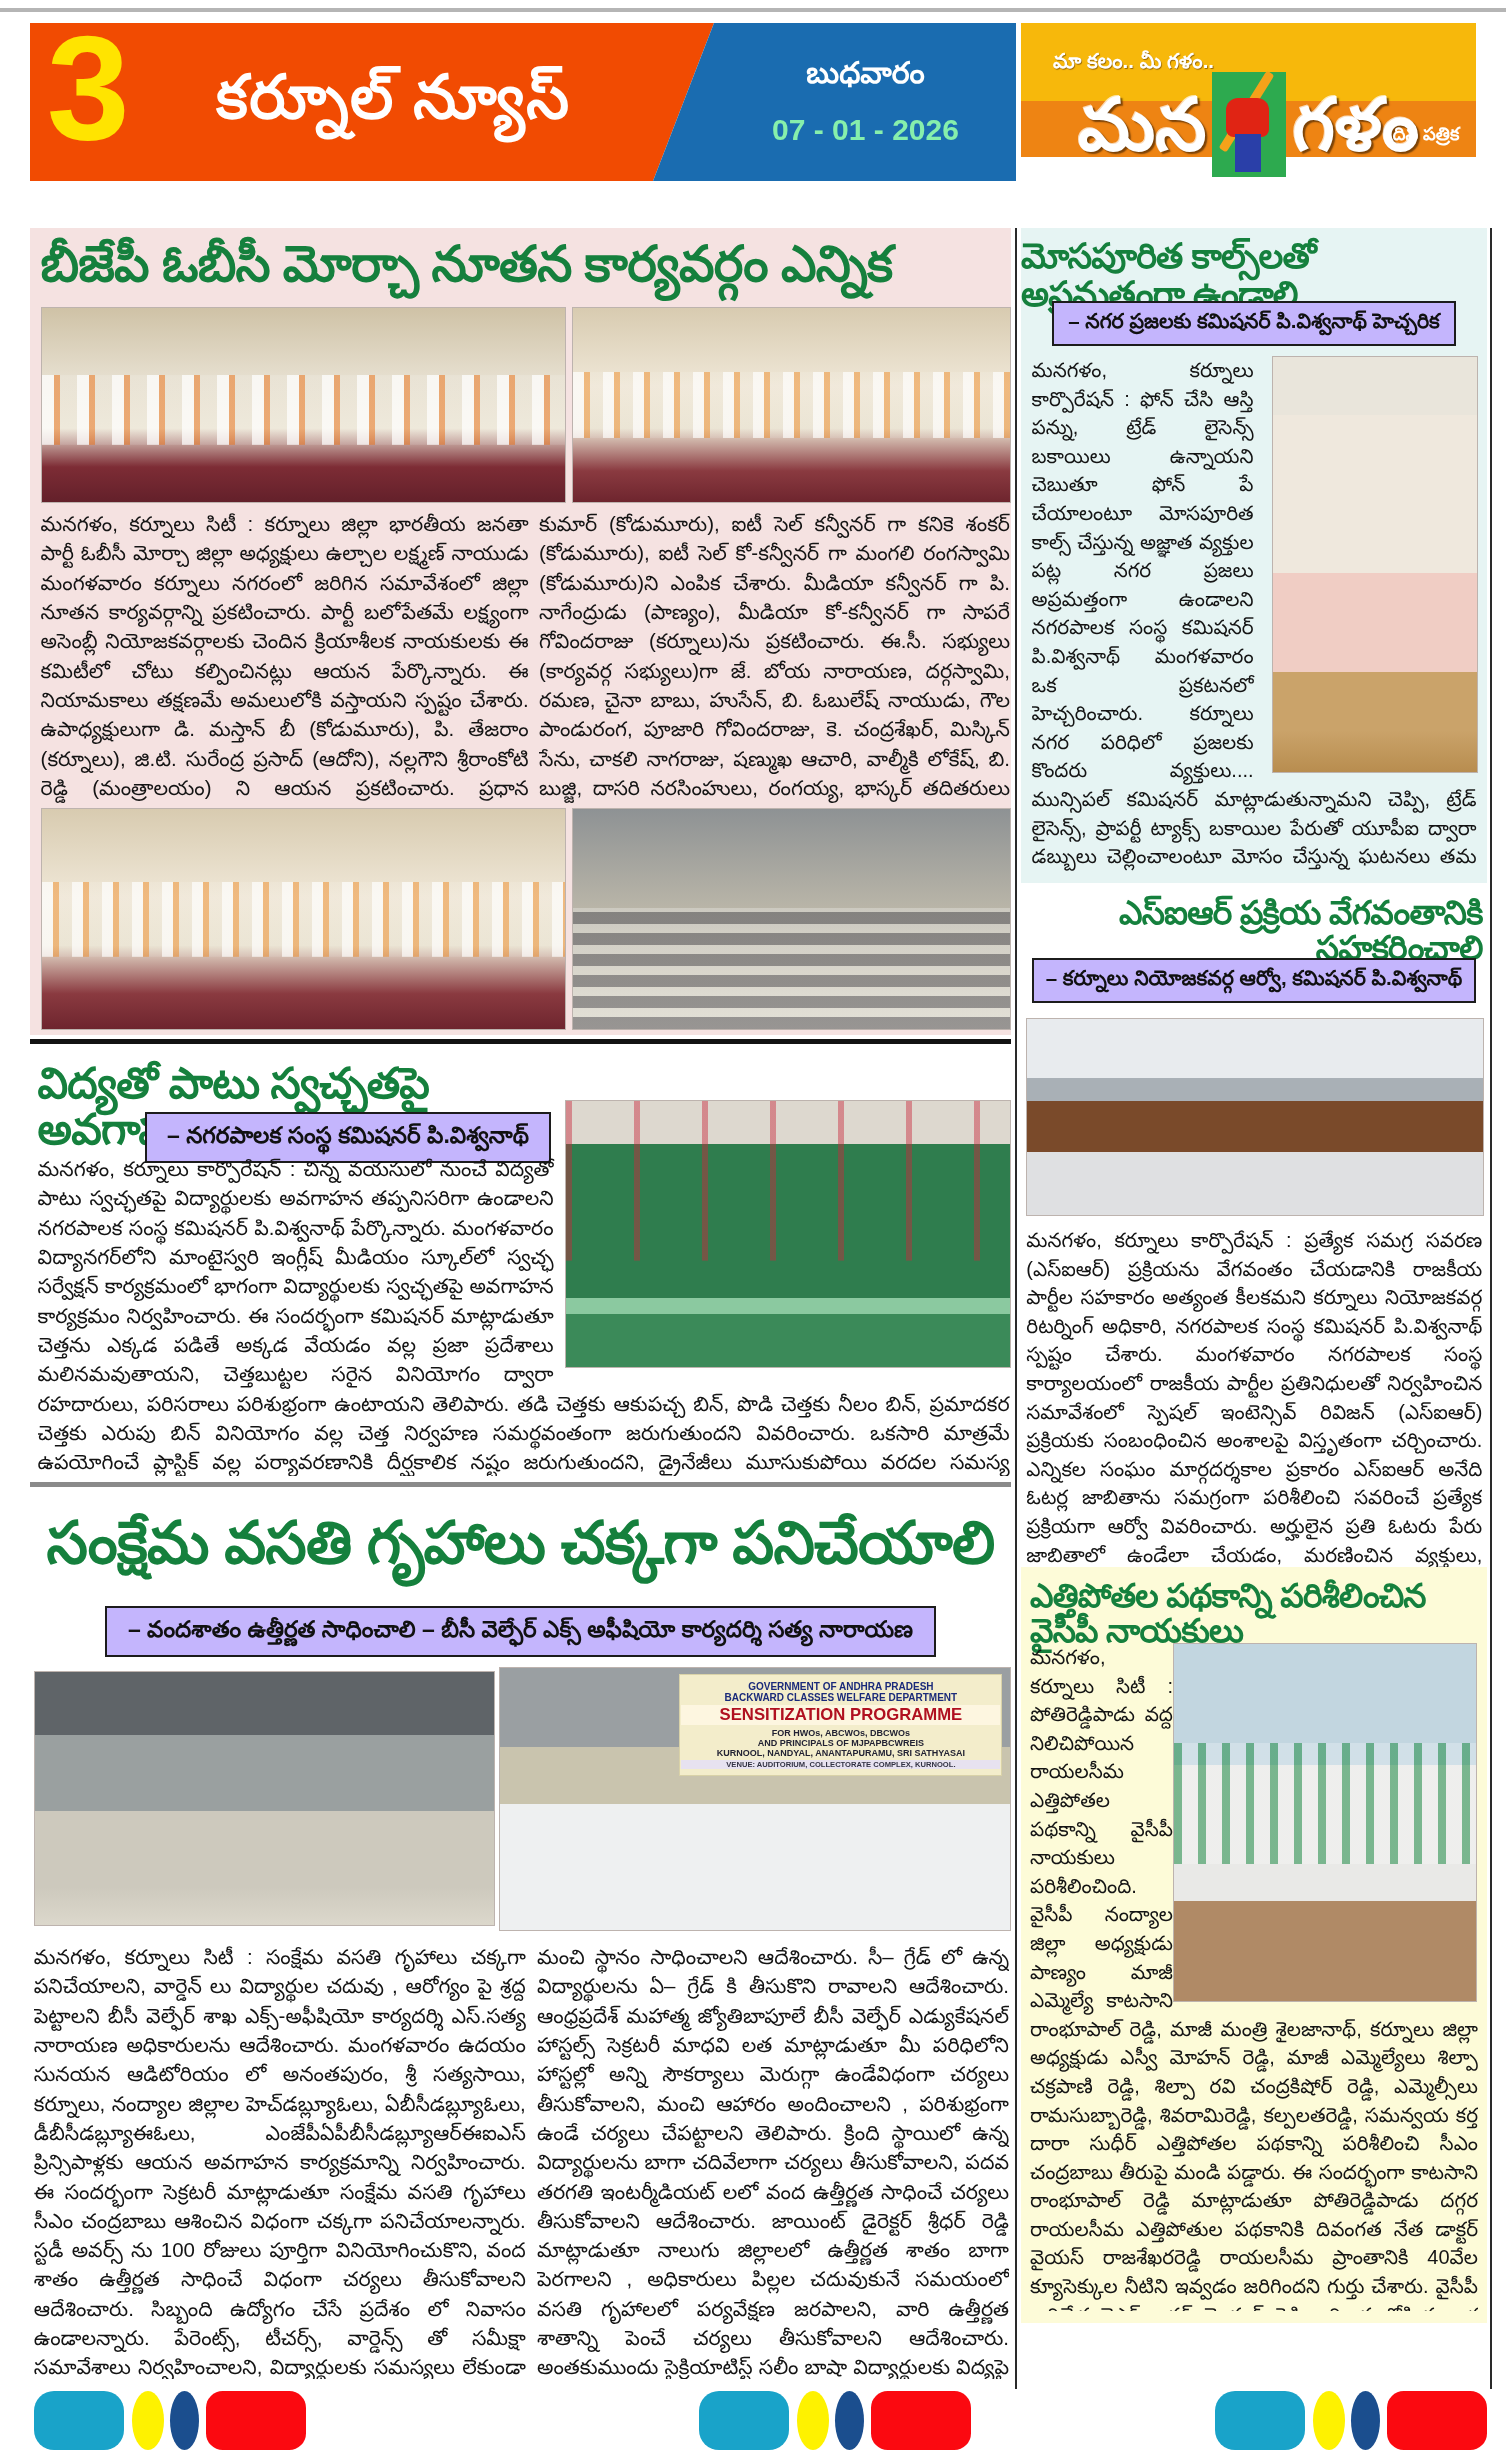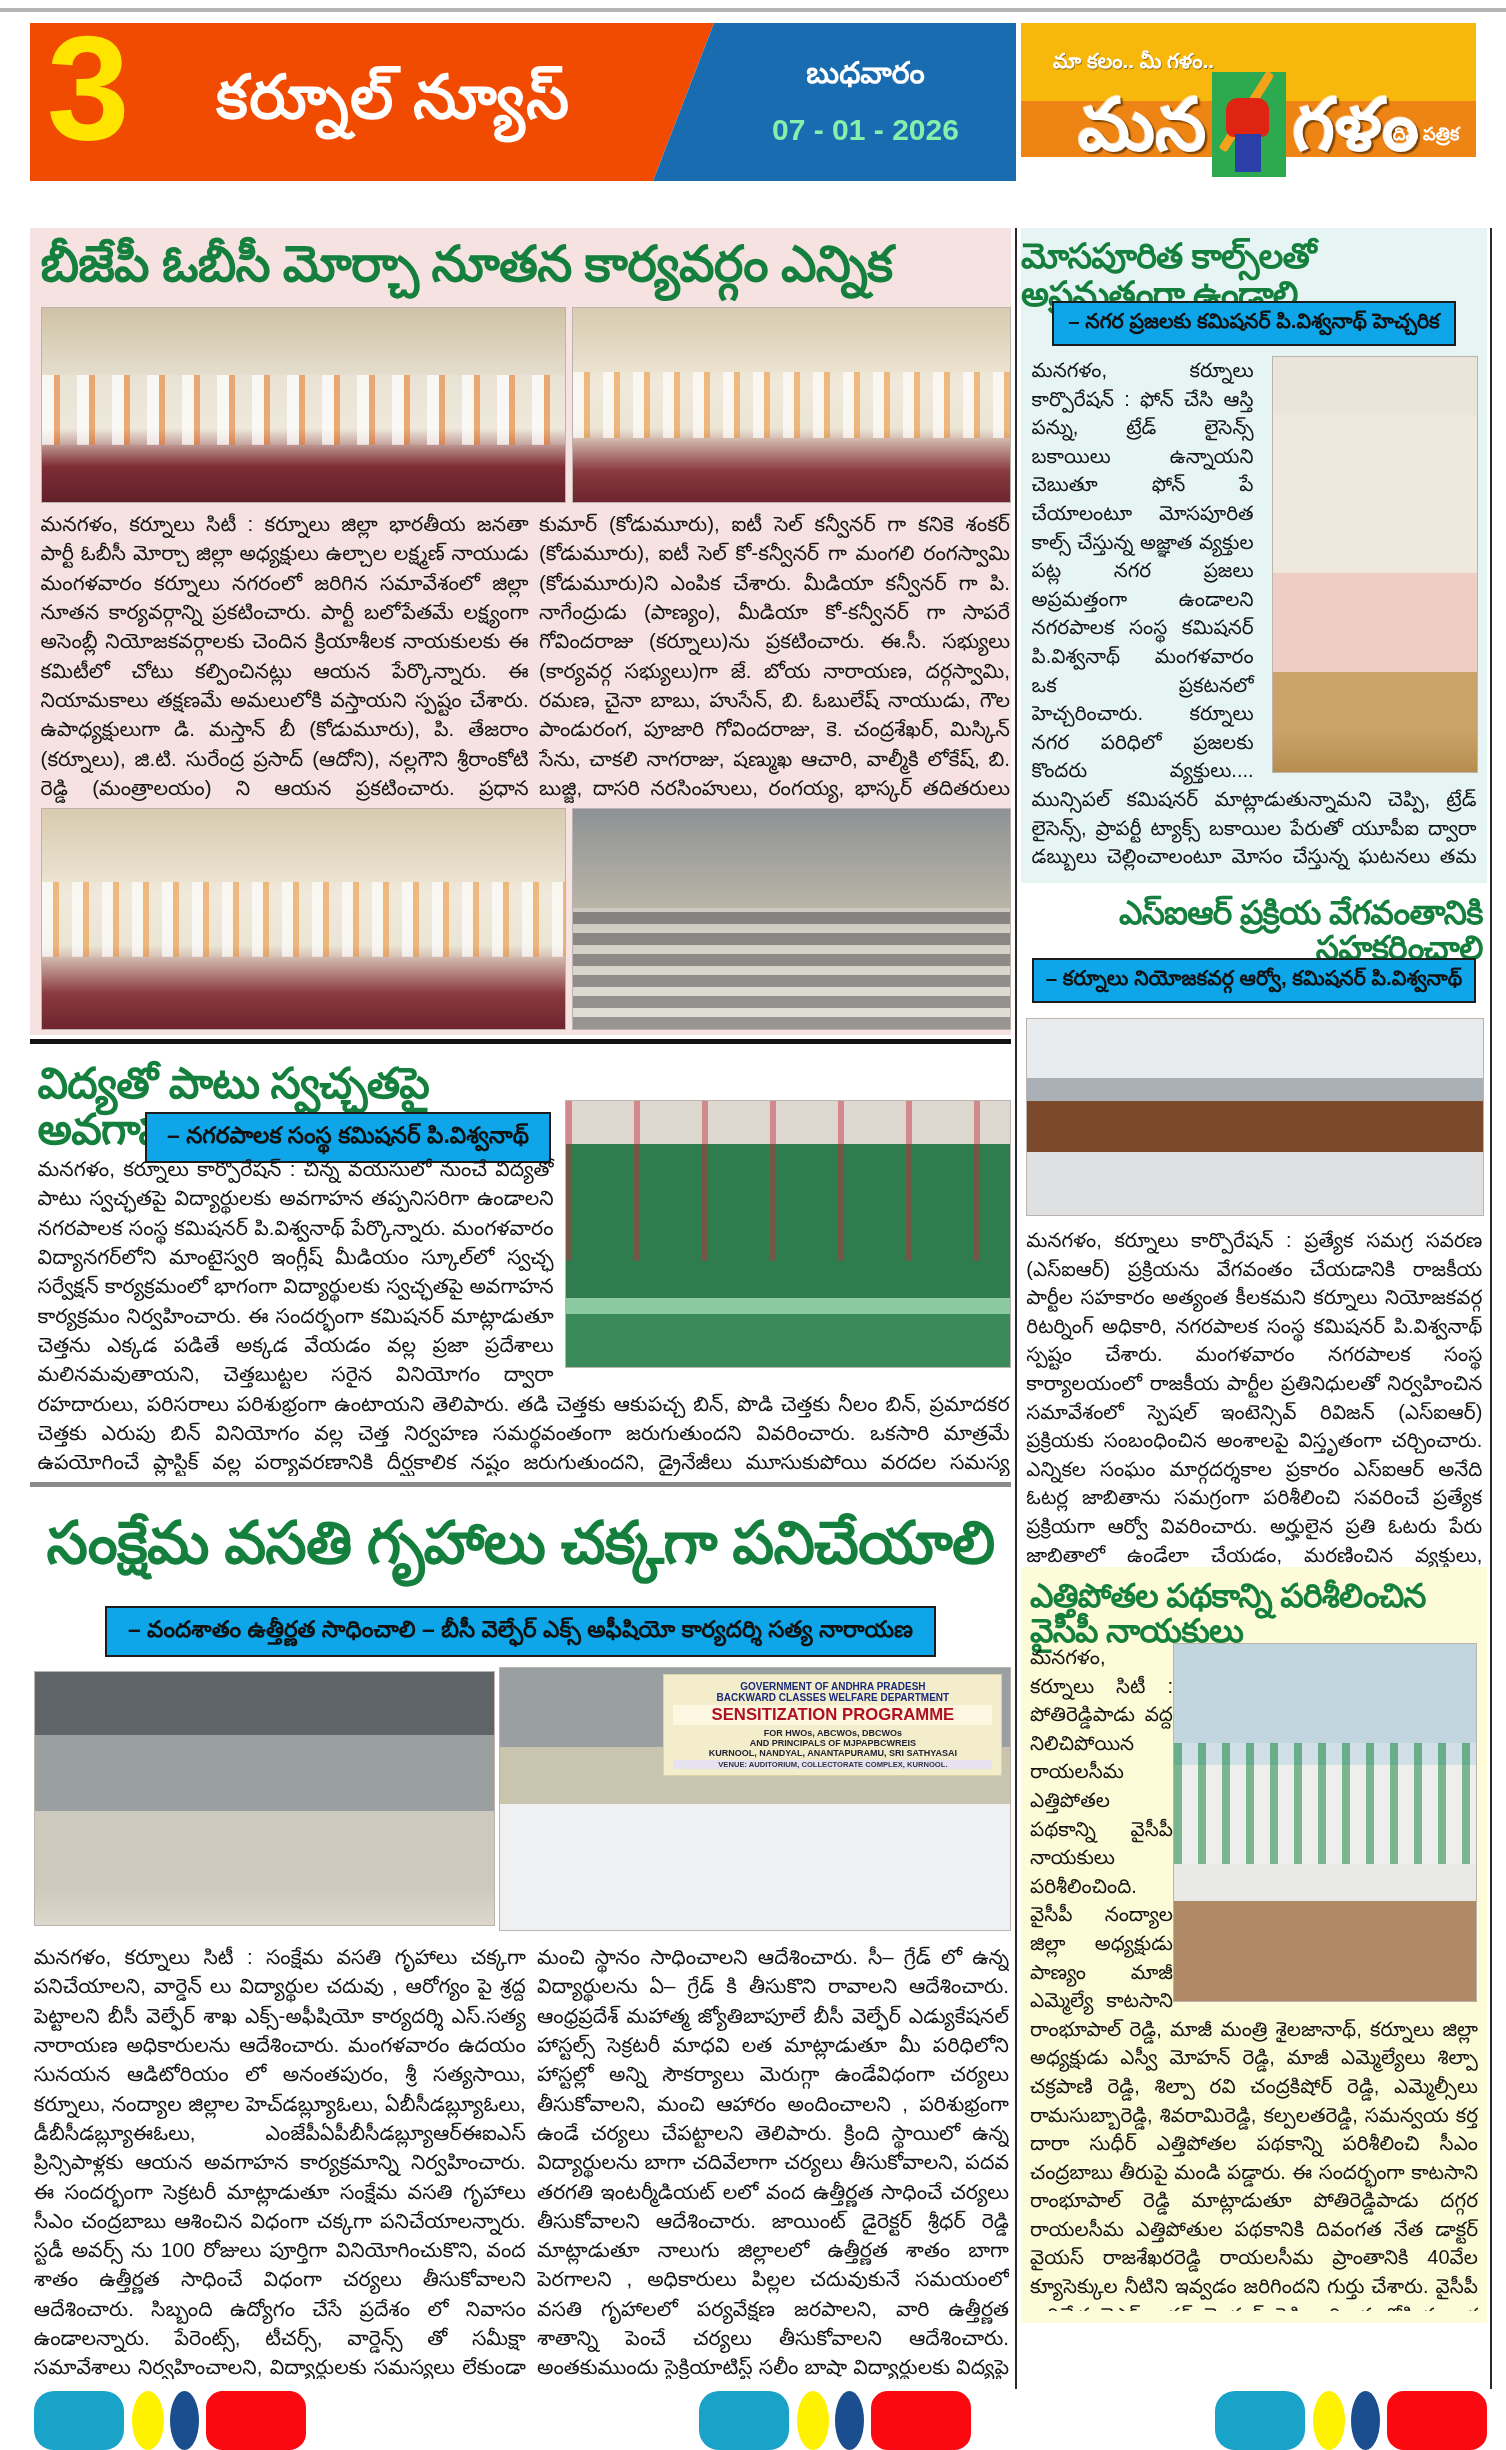--- a/index.html
+++ b/index.html
@@ -28,21 +28,21 @@
   #emblem-pencil{position:absolute;left:30px;top:-6px;width:9px;height:91px;background:#f4a21a;transform:rotate(32deg);border-radius:3px;}
   #logo-subtitle{position:absolute;right:16.7px;bottom:7.6px;font-size:18px;font-weight:700;color:#fff;}
 
   
   .vrule{width:1.5px;background:#2a2a2a;}
   #rule-mid{left:1015px;top:228px;height:2161px;}
   #rule-right{left:1490px;top:228px;height:2161px;}
 
   
   .headline{font-weight:800;color:#15803d;line-height:1.08;letter-spacing:-0.8px;}
-  .byline-box{display:inline-block;border:2.3px solid #1c1c1c;background:#0ea5e9;font-weight:700;text-align:center;}
+  .byline-box{display:inline-block;border:2.3px solid #1c1c1c;background:#c4b5fd;font-weight:700;text-align:center;}
   .body-txt{font-size:20.5px;line-height:1.43;text-align:justify;color:#141414;overflow:hidden;}
   .photo{border:0.8px solid #bdb3ae;background-repeat:no-repeat;}
 
   
   #art1{left:30px;top:228px;width:981px;height:807px;background:#f5e2e1;}
   #art1-headline{position:absolute;left:10.6px;top:9px;width:958px;font-size:50px;}
   #art1-photoA{position:absolute;left:10.6px;top:79px;width:523px;height:194px;}
   #art1-photoB{position:absolute;left:542px;top:79px;width:437px;height:194px;}
   #art1-colL{position:absolute;left:10.6px;top:281px;width:488px;height:295px;}
   #art1-colR{position:absolute;left:509px;top:281px;width:471px;height:295px;}
@@ -61,21 +61,21 @@
 
   
   #art3{left:30px;top:1500px;width:981px;height:885px;background:#ffffff;}
   #art3-headline{position:absolute;left:0;top:12px;width:981px;text-align:center;font-size:59px;}
   #art3-byline-wrap{position:absolute;left:0;top:106px;width:981px;text-align:center;}
   #art3-byline{font-size:23px;padding:7.6px 21px;}
   #art3-photoA{position:absolute;left:3.8px;top:171px;width:459px;height:253px;}
   #art3-photoB{position:absolute;left:469px;top:167px;width:510px;height:262px;}
   #art3-colL{position:absolute;left:3.8px;top:442px;width:492px;height:437px;}
   #art3-colR{position:absolute;left:507px;top:442px;width:472px;height:437px;}
-  .banner{position:absolute;right:7.6px;top:6px;width:319px;background:#f3edcb;border:0.8px solid #d9d2a8;padding:6px 9px;text-align:center;}
+  .banner{position:absolute;right:7.6px;top:6px;width:319px;background:#f3edcb;border:0.8px solid #d9d2a8;padding:6px 1px;text-align:center;}
   .banner .b1{font-size:10px;font-weight:700;color:#1a2a7a;}
   .banner .b2{font-size:10px;font-weight:700;color:#1a2a7a;}
   .banner .b3{font-size:16.7px;font-weight:800;color:#b01020;background:#fdf6e0;margin:2.3px 0;}
   .banner .b4,.banner .b5,.banner .b6{font-size:9px;font-weight:700;color:#223;}
   .banner .b7{font-size:7.6px;font-weight:700;color:#334;background:#e7e2f0;margin-top:2.3px;}
 
   
   #artR1{left:1021px;top:228px;width:466px;height:655px;background:#e6f4f3;}
   #artR1-headline{position:absolute;left:0;top:9px;width:445px;font-size:35px;}
   #artR1-byline-wrap{position:absolute;left:0;top:73px;width:466px;text-align:center;}

